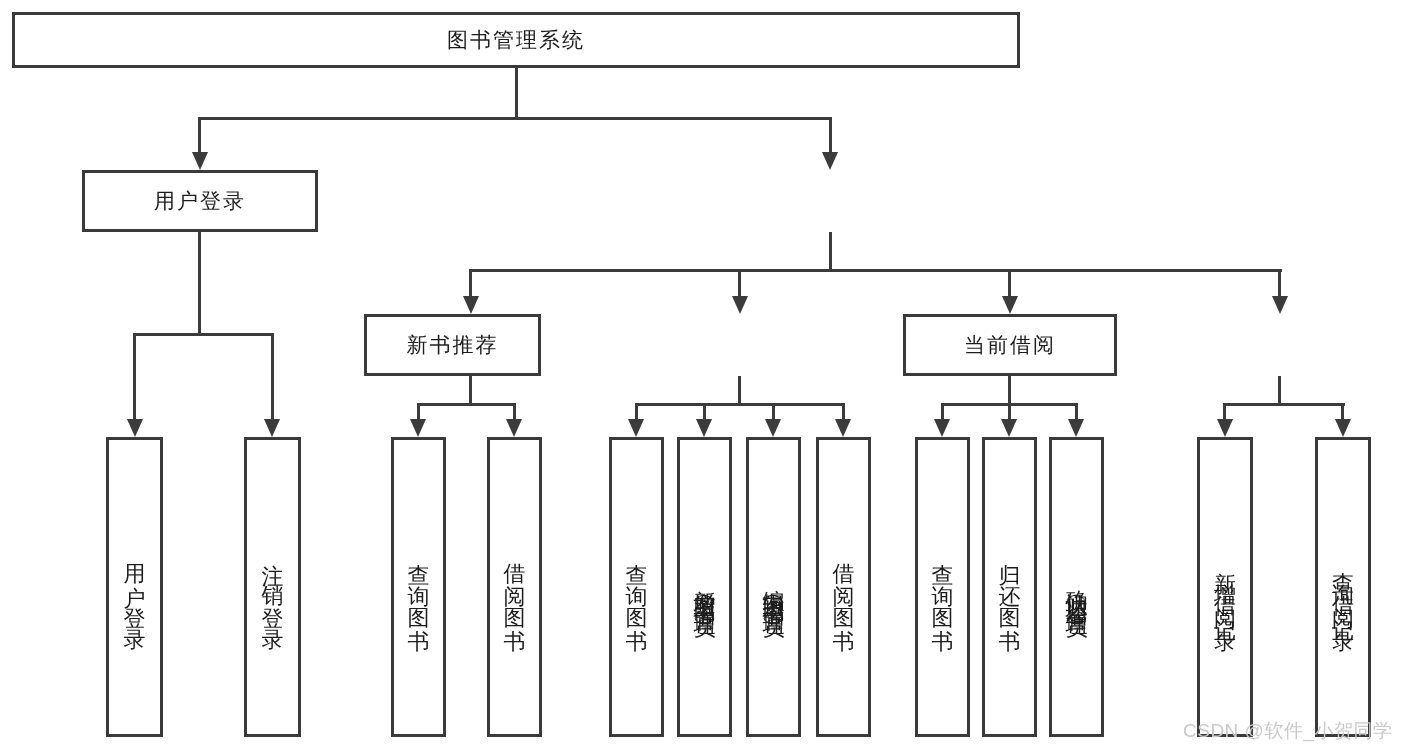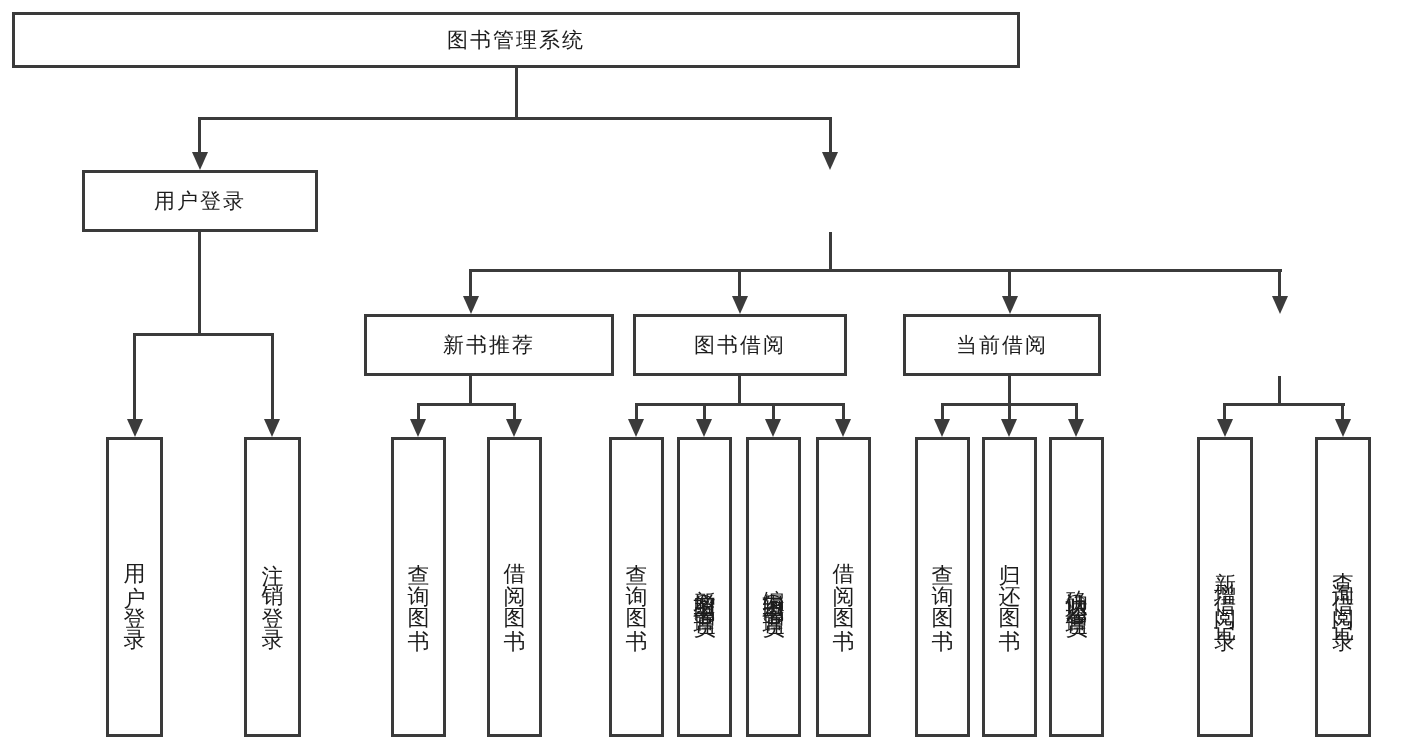--- a/index.html
+++ b/index.html
@@ -34,23 +34,22 @@
 </style>
 </head>
 <body>
 
 <div id="canvas">
 
   <div class="node" style="left:12px;top:12px;width:1008px;height:56px;">图书管理系统</div>
 
   <div class="node" style="left:82px;top:170px;width:236px;height:62px;">用户登录</div>
 
-  <div class="node" style="left:364px;top:314px;width:250px;height:62px;">新书推荐</div>
-  <div class="node" style="left:633px;top:314px;width:214px;height:62px;">图书借阅</div>
-  <div class="node" style="left:903px;top:314px;width:198px;height:62px;">当前借阅</div>
+  <div class="node" style="left:364px;top:314px;width:177px;height:62px;">新书推荐</div>
+  <div class="node" style="left:903px;top:314px;width:214px;height:62px;">当前借阅</div>
 
   <div class="node vnode vs-wide" style="left:106px;top:437px;width:57px;height:300px;">用户登录</div>
   <div class="node vnode vs-wide" style="left:244px;top:437px;width:57px;height:300px;">注销登录</div>
 
   <div class="node vnode vs-wide" style="left:391px;top:437px;width:55px;height:300px;">查询图书</div>
   <div class="node vnode vs-wide" style="left:487px;top:437px;width:55px;height:300px;">借阅图书</div>
 
   <div class="node vnode vs-wide" style="left:609px;top:437px;width:55px;height:300px;">查询图书</div>
   <div class="node vnode vs-tight" style="left:677px;top:437px;width:55px;height:300px;">新增图书（管理员）</div>
   <div class="node vnode vs-tight" style="left:746px;top:437px;width:55px;height:300px;">编辑图书（管理员）</div>
@@ -115,14 +114,15 @@
   <div class="vline" style="left:1075px;top:403px;height:17px;"></div>
   <div class="arrow" style="left:1068px;top:419px;"></div>
 
   <div class="vline" style="left:1278px;top:376px;height:30px;"></div>
   <div class="hline" style="left:1223px;top:403px;width:122px;"></div>
   <div class="vline" style="left:1223px;top:403px;height:17px;"></div>
   <div class="arrow" style="left:1217px;top:419px;"></div>
   <div class="vline" style="left:1341px;top:403px;height:17px;"></div>
   <div class="arrow" style="left:1335px;top:419px;"></div>
 
+  <div class="watermark">CSDN @软件_小贺同学</div>
 
 </div>
 
 </body></html>

